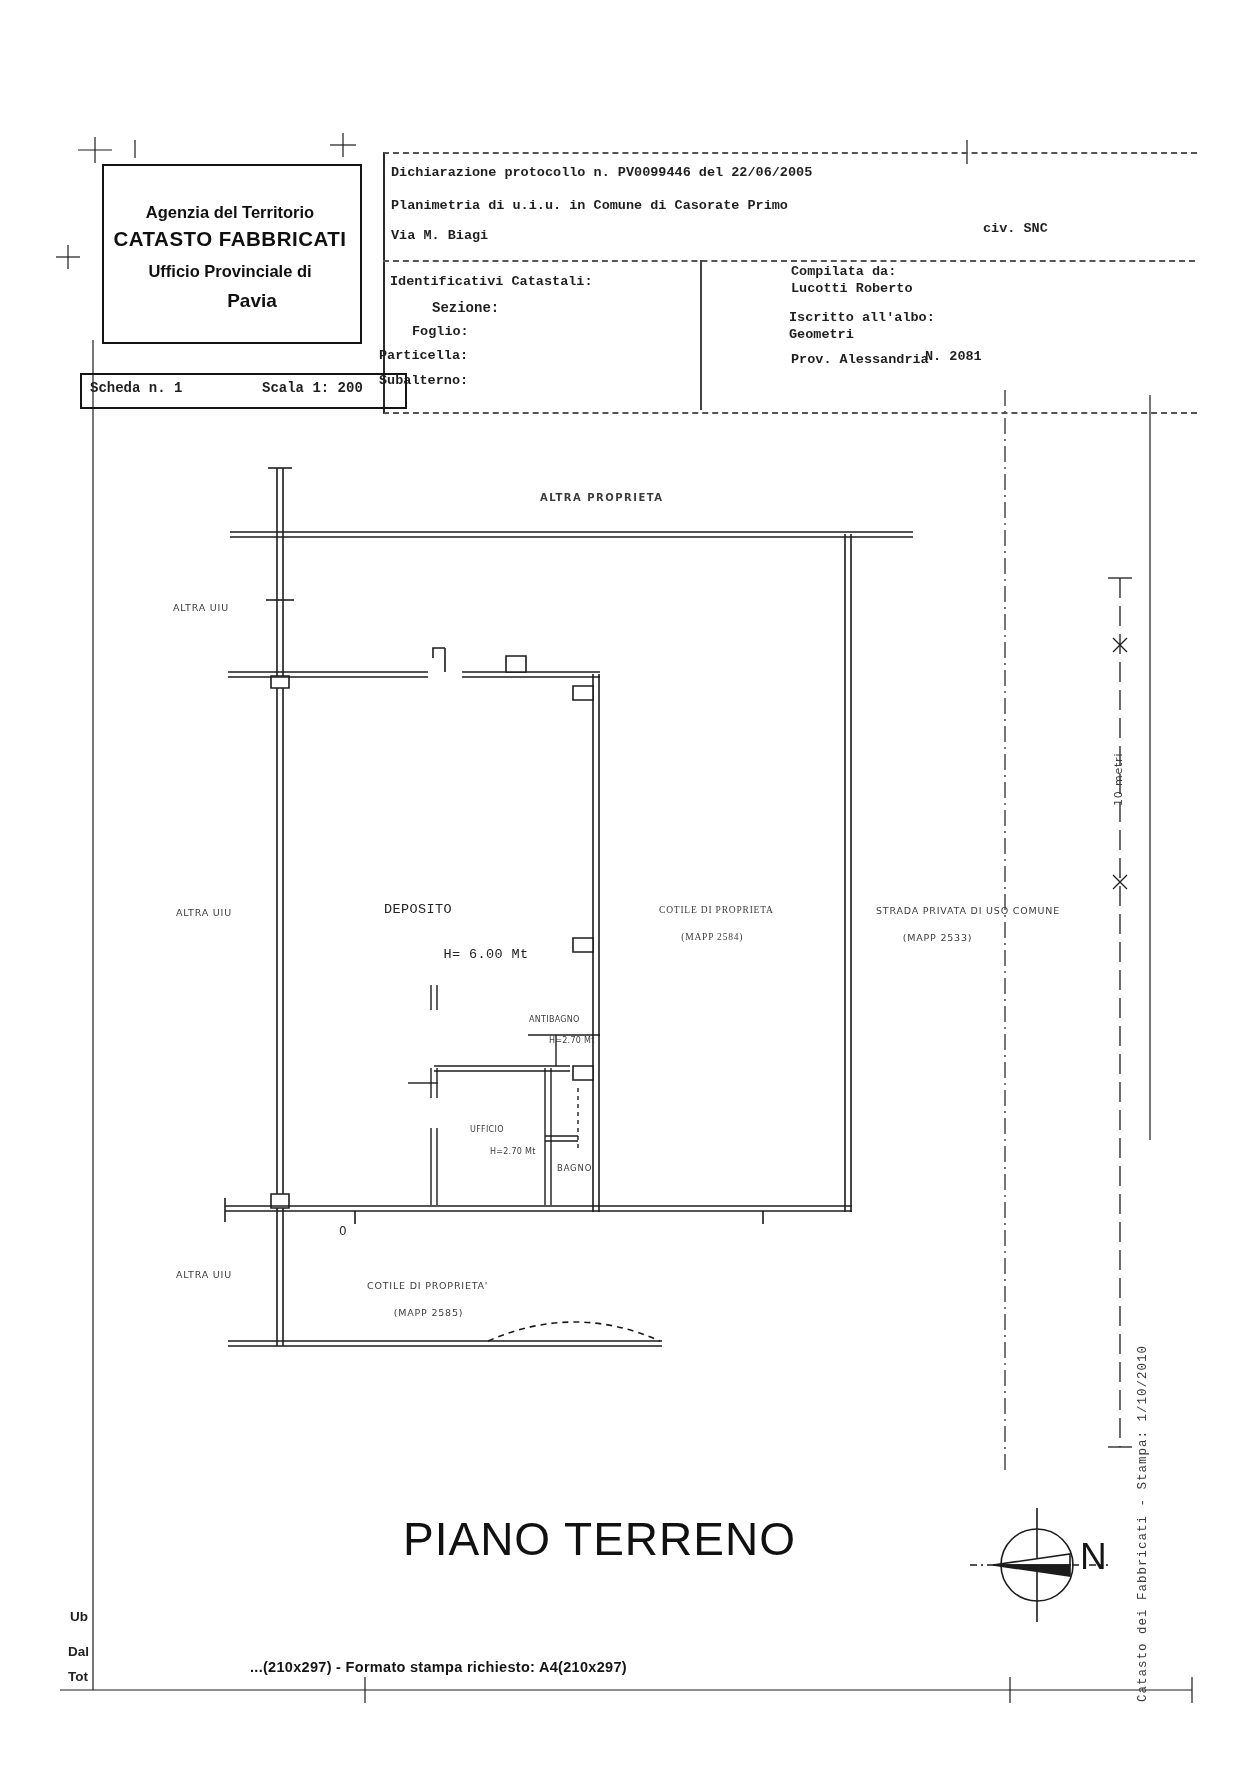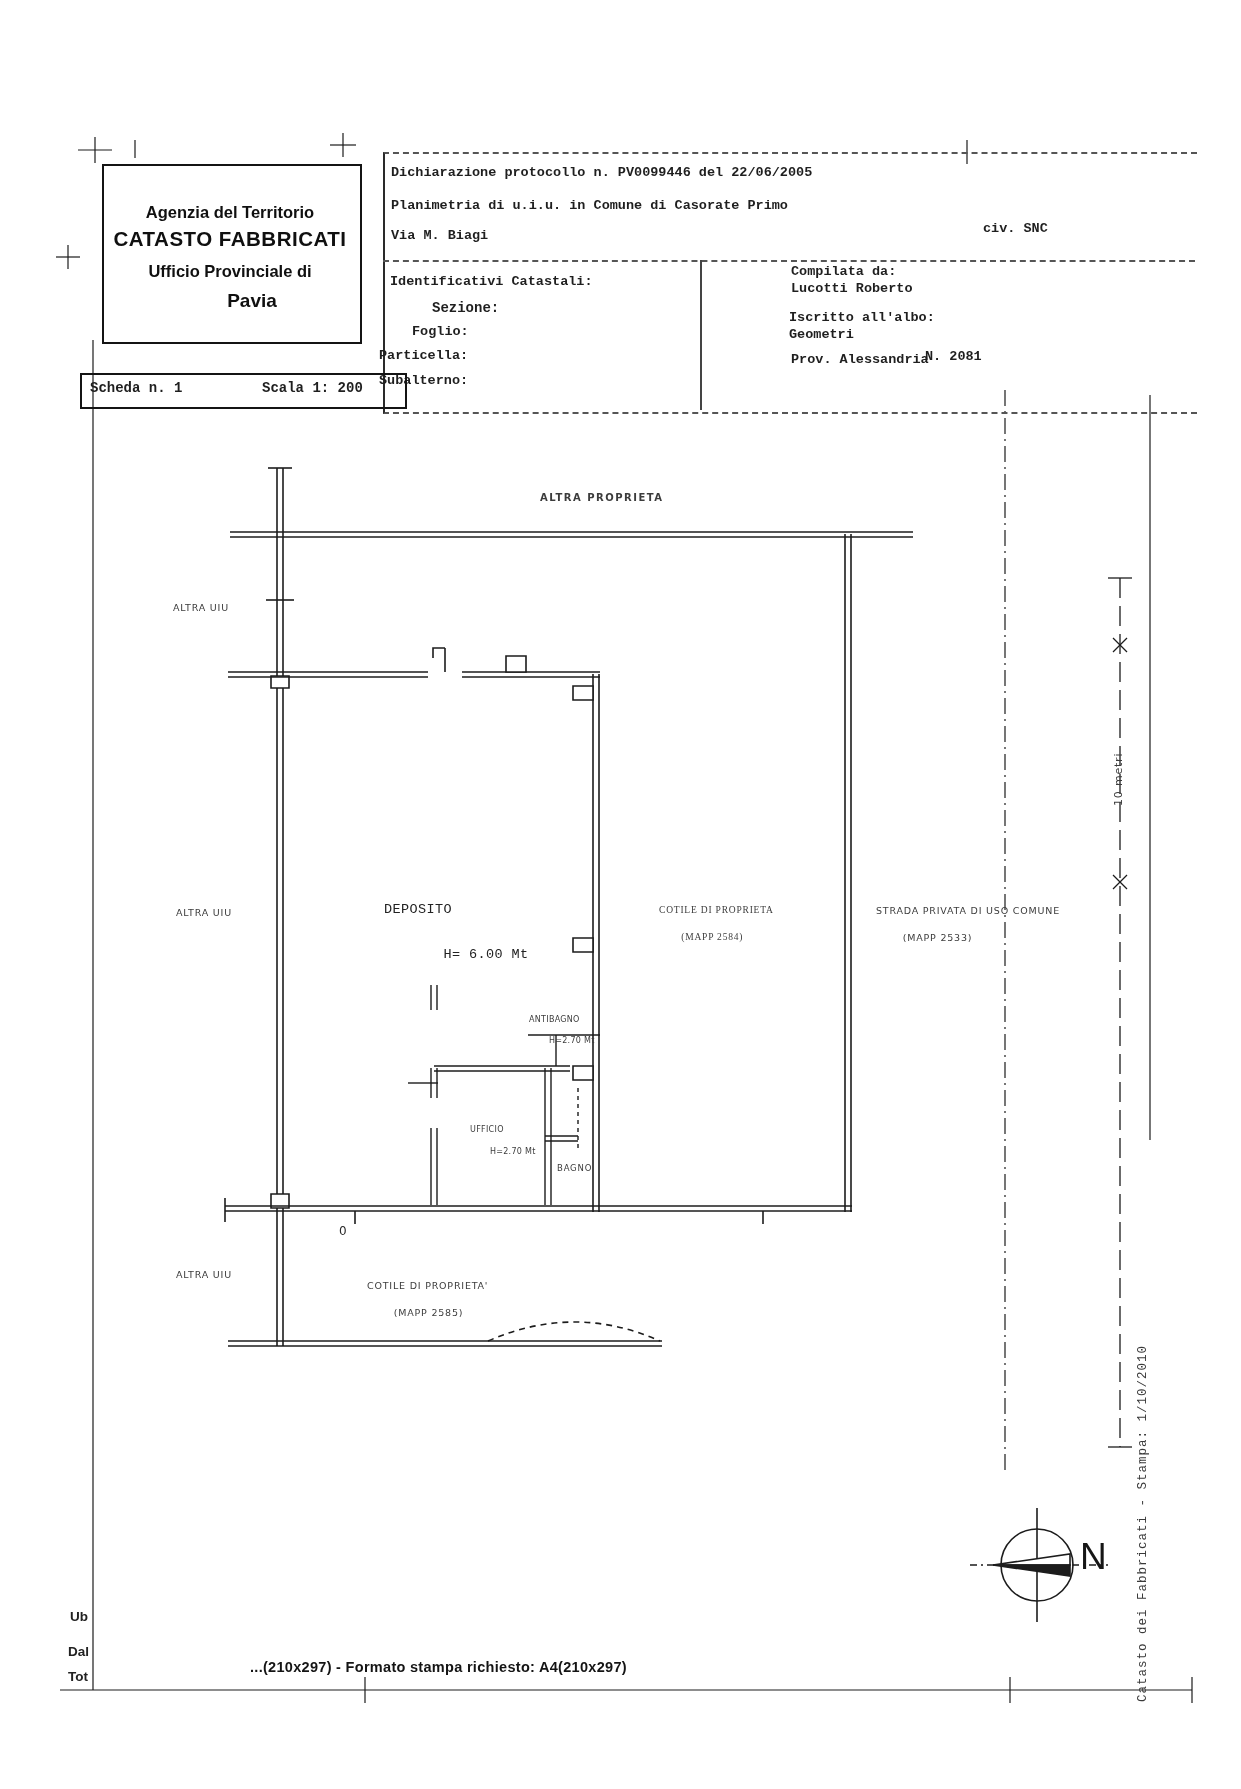--- a/index.html
+++ b/index.html
@@ -174,20 +174,21 @@
   <div class="abs lbl" style="left:470px;top:1124px;font-size:8px;line-height:1.4;letter-spacing:.3px;"><span>UFFICIO</span><br>
        <span>H=2.70 Mt</span></div>
 
   <div class="abs lbl" style="left:557px;top:1163px;font-size:8.5px;">BAGNO</div>
 
   <div class="abs lbl" style="left:367px;top:1267px;font-size:9.5px;line-height:1.4;margin-top:12px;"><span>COTILE DI PROPRIETA'</span><br>
        <span>(MAPP 2585)</span></div>
 
   <div class="abs lbl" style="left:339px;top:1224px;font-size:12px;color:#2a2a2a;">0</div>
 
+  <div class="abs" style="left:403px;top:1512px;font-size:46px;letter-spacing:1px;color:#111;font-family:'Liberation Sans',sans-serif;">PIANO TERRENO</div>
 
   <div class="abs" style="left:1080px;top:1536px;font-size:37px;color:#161616;">N</div>
 
   <div class="abs rot lbl" style="left:1112px;top:806px;width:90px;font-size:11px;">10 metri</div>
 
   <div class="abs rot mono" style="left:1136px;top:1702px;width:560px;font-size:12.5px;font-weight:400;color:#3a3a3a;letter-spacing:1px;">Catasto dei Fabbricati - Stampa: 1/10/2010</div>
 
   <div class="abs" style="left:70px;top:1609px;font-size:13.5px;font-weight:700;color:#222;">Ub</div>
   <div class="abs" style="left:68px;top:1644px;font-size:13.5px;font-weight:700;color:#222;">Dal</div>
   <div class="abs" style="left:68px;top:1669px;font-size:13.5px;font-weight:700;color:#222;">Tot</div>

